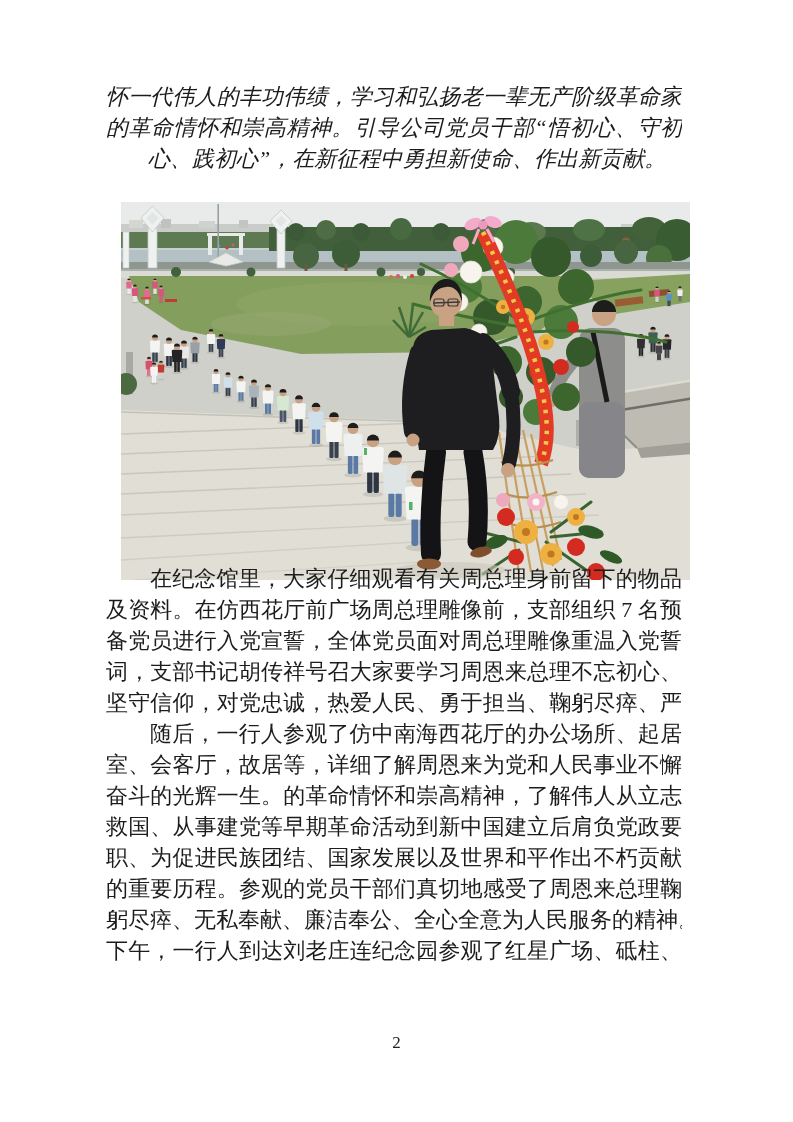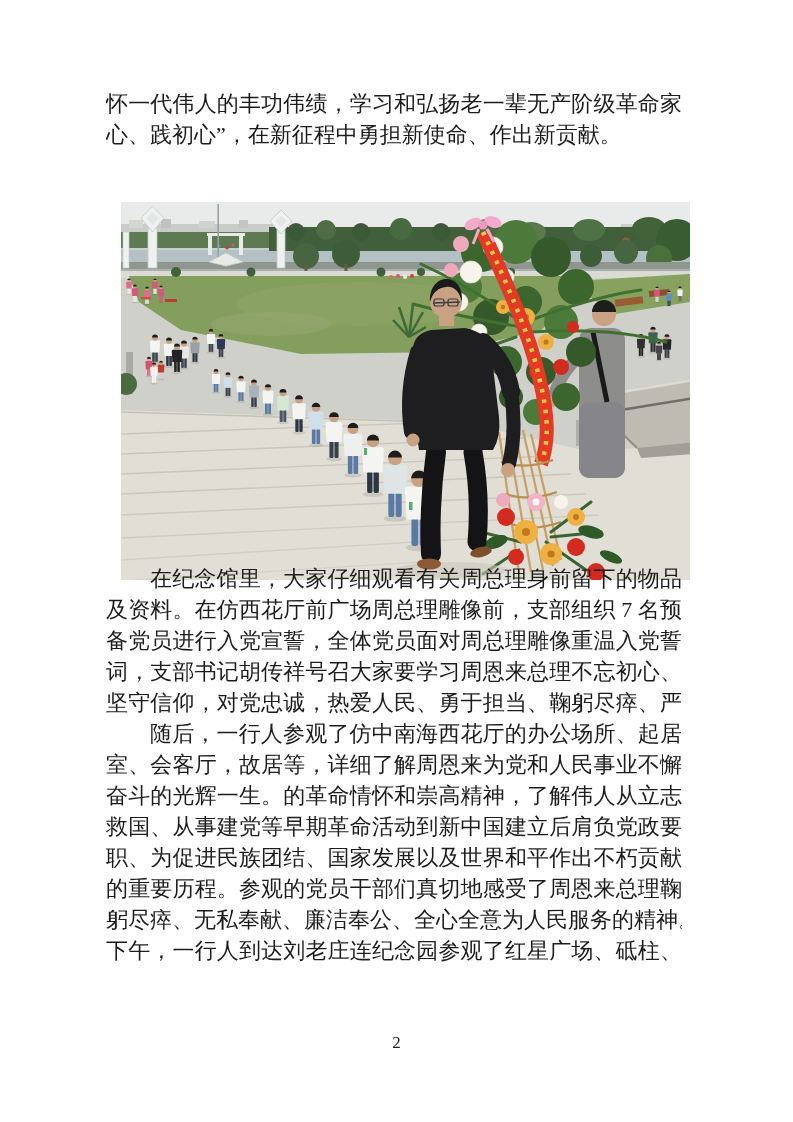--- a/index.html
+++ b/index.html
@@ -1,36 +1,37 @@
 <!DOCTYPE html>
 <html><head>
 <meta charset="utf-8">
 <style>
   html,body{margin:0;padding:0;background:#ffffff;}
   .page{
     position:relative;width:793px;height:1122px;background:#ffffff;overflow:hidden;
     font-family:"Liberation Serif","DejaVu Serif",serif;color:#1c1c1c;
   }
   .textblock{position:absolute;left:106px;width:576px;font-size:22px;line-height:31px;}
-  #tb1{top:88px;}
+  #tb1{top:81px;font-style:italic;}
   #tb2{top:563px;}
   .ln{height:31px;overflow:hidden;text-align:justify;text-align-last:justify;white-space:nowrap;}
-  .ln.end{text-align-last:left;}
+  .ln.end{text-align-last:left;margin-left:42px;}
   .ln.ind{text-indent:44px;}
   .photo{position:absolute;left:121px;top:202px;width:569px;height:378px;overflow:hidden;background:#d8d9d3;}
   .photo svg{display:block;}
   .pageno{position:absolute;top:1033px;left:0;width:100%;text-align:center;font-size:17px;color:#222;}
 </style>
 </head>
 <body>
 
 <div class="page">
 
   <div class="textblock" id="tb1">
     <div class="ln">怀一代伟人的丰功伟绩，学习和弘扬老一辈无产阶级革命家</div>
+    <div class="ln">的革命情怀和崇高精神。引导公司党员干部“悟初心、守初</div>
     <div class="ln end">心、践初心”，在新征程中勇担新使命、作出新贡献。</div>
   </div>
 
   <div class="photo" role="img" aria-label="照片：党员干部排队登上湖畔纪念广场的石阶，前方黑衣男子与同伴抬着扎有红色绶带和粉色花结的大型花篮，背景为湖面、白色纪念门柱、草坪和广场上的游人">
     <svg width="569" height="378" viewBox="0 0 569 378" xmlns="http://www.w3.org/2000/svg">
       <defs>
         <g id="prsn">
           <ellipse cx="0" cy="1" rx="8" ry="2.2" fill="rgba(40,40,35,0.12)"></ellipse>
           <rect x="-4.6" y="-17" width="4.2" height="17" rx="1.5" fill="var(--pt,#39414f)"></rect>
           <rect x="0.4" y="-17" width="4.2" height="17" rx="1.5" fill="var(--pt,#39414f)"></rect>

